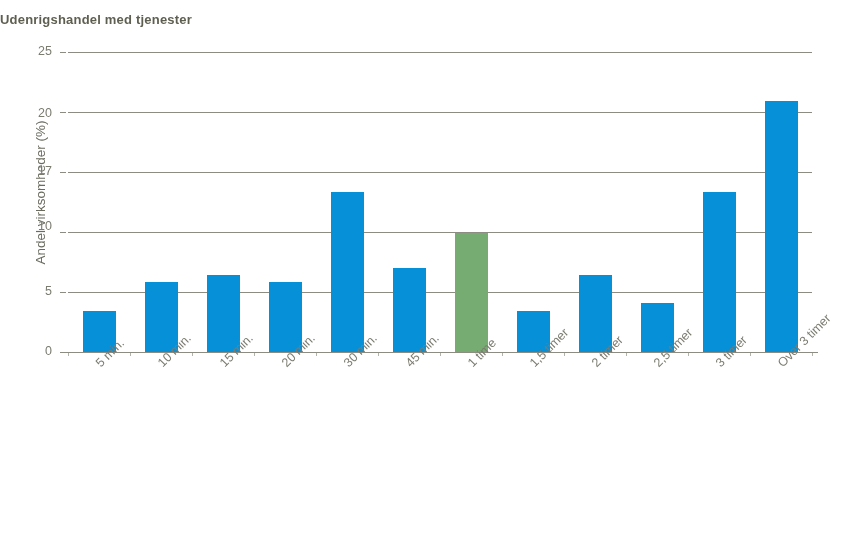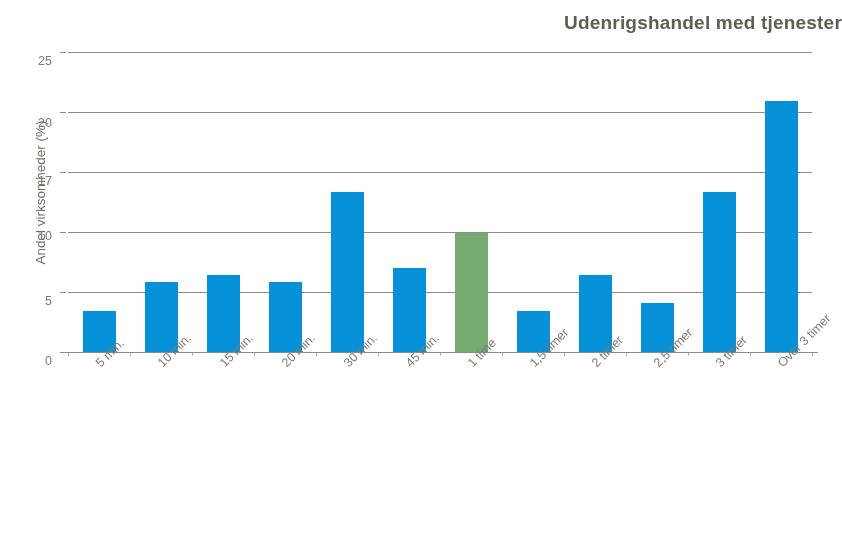--- a/index.html
+++ b/index.html
@@ -21,22 +21,22 @@
     width: 842px;
     height: 558px;
   }
 
   
   .chart-title {
     position: absolute;
     left: 0;
     top: 12px;
     width: 842px;
-    text-align: right;
-    font-size: 19px;
+    text-align: left;
+    font-size: 13px;
     font-weight: bold;
     color: #5f5f51;
     letter-spacing: 0.2px;
     white-space: nowrap;
   }
 
   
   
   .plot-area {
     position: absolute;
@@ -87,21 +87,20 @@
 
   
   .y-label {
     position: absolute;
     right: 0;
     width: 28px;
     text-align: right;
     font-size: 12.5px;
     color: #7b7b70;
     line-height: 1;
-    margin-top: 10px;
   }
   .y-labels-wrap {
     position: absolute;
     left: 20px;
     top: 0;
     width: 32px;
     height: 558px;
   }
 
   

